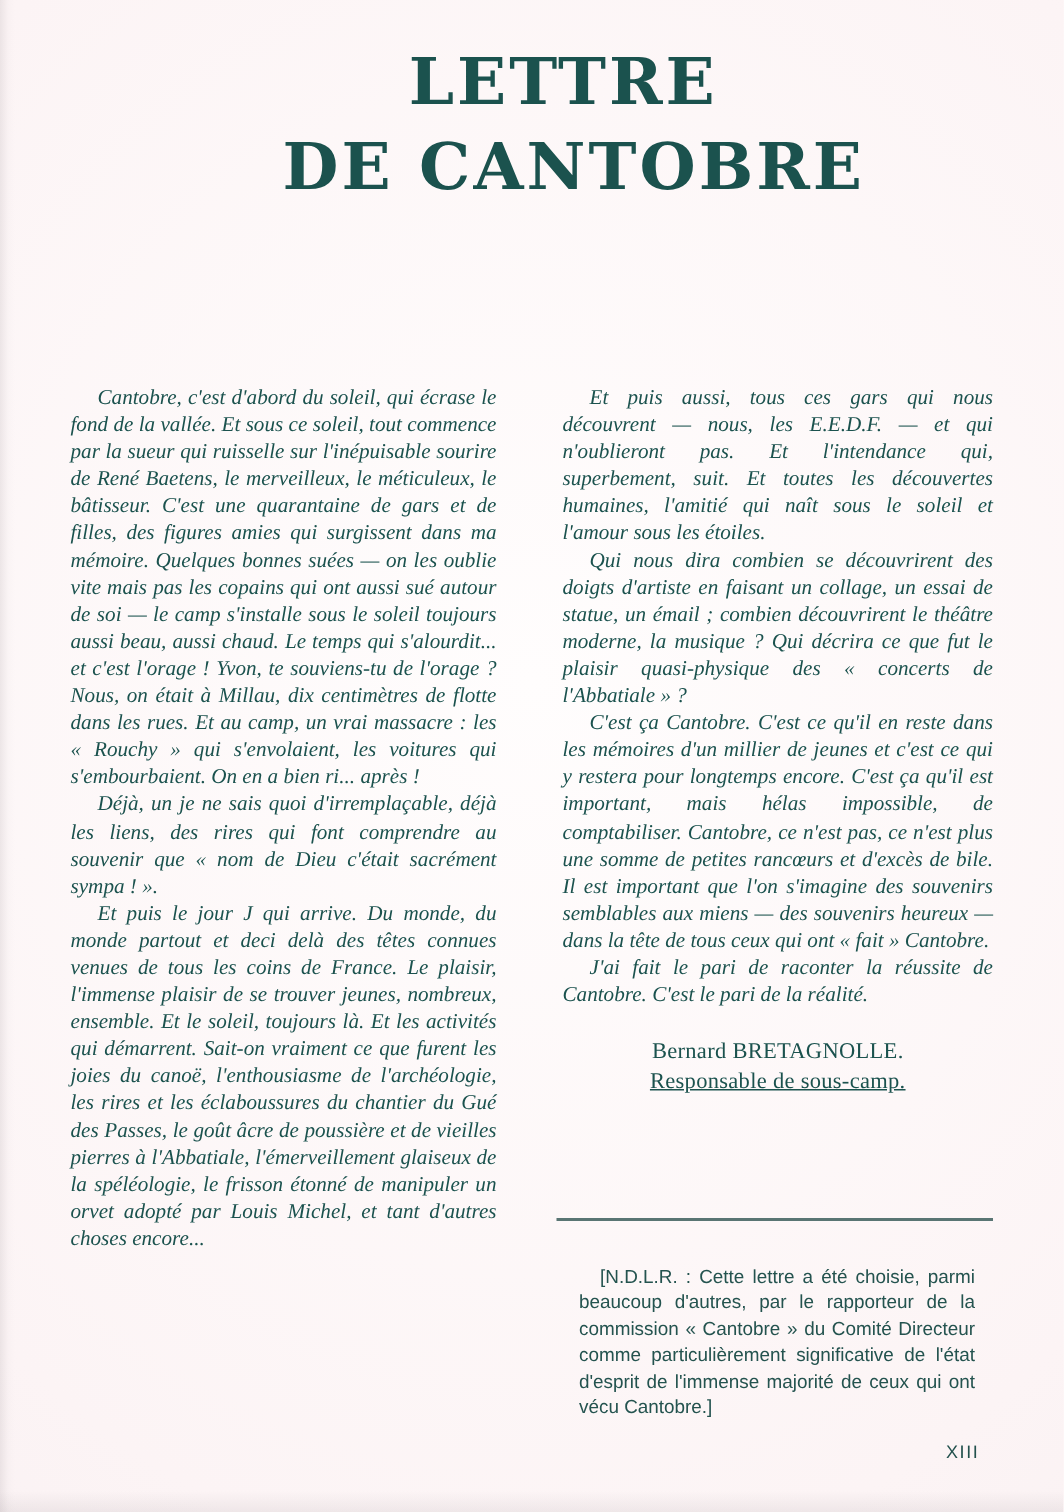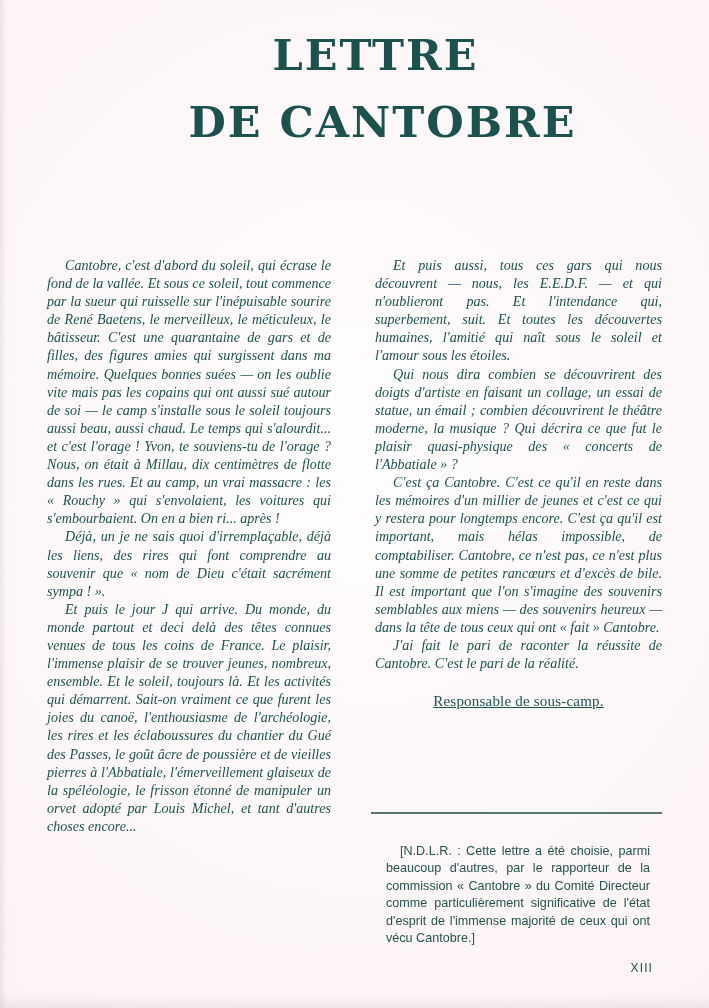--- a/index.html
+++ b/index.html
@@ -50,21 +50,21 @@
     font-family: "DejaVu Serif", "Liberation Serif", serif;
     font-weight: 700;
     color: #1b524e;
     letter-spacing: 2px;
     line-height: 1.0;
     white-space: nowrap;
   }
   .title-line-1 {
     font-size: 43px;
     padding-left: 42px;
-    margin-bottom: 24px;
+    margin-bottom: 14px;
   }
   .title-line-2 {
     font-size: 43px;
     padding-left: 56px;
   }
 
   
   .col {
     position: absolute;
     top: 256px;
@@ -164,20 +164,21 @@
     <p>Et puis le jour J qui arrive. Du monde, du monde partout et deci delà des têtes connues venues de tous les coins de France. Le plaisir, l'immense plaisir de se trouver jeunes, nombreux, ensemble. Et le soleil, toujours là. Et les activités qui démarrent. Sait-on vraiment ce que furent les joies du canoë, l'enthousiasme de l'archéologie, les rires et les éclaboussures du chantier du Gué des Passes, le goût âcre de poussière et de vieilles pierres à l'Abbatiale, l'émerveillement glaiseux de la spéléologie, le frisson étonné de manipuler un orvet adopté par Louis Michel, et tant d'autres choses encore...</p>
   </div>
 
   <div class="col col-right">
     <p>Et puis aussi, tous ces gars qui nous découvrent — nous, les E.E.D.F. — et qui n'oublieront pas. Et l'intendance qui, superbement, suit. Et toutes les découvertes humaines, l'amitié qui naît sous le soleil et l'amour sous les étoiles.</p>
     <p>Qui nous dira combien se découvrirent des doigts d'artiste en faisant un collage, un essai de statue, un émail ; combien découvrirent le théâtre moderne, la musique ? Qui décrira ce que fut le plaisir quasi-physique des « concerts de l'Abbatiale » ?</p>
     <p>C'est ça Cantobre. C'est ce qu'il en reste dans les mémoires d'un millier de jeunes et c'est ce qui y restera pour longtemps encore. C'est ça qu'il est important, mais hélas impossible, de comptabiliser. Cantobre, ce n'est pas, ce n'est plus une somme de petites rancœurs et d'excès de bile. Il est important que l'on s'imagine des souvenirs semblables aux miens — des souvenirs heureux — dans la tête de tous ceux qui ont « fait » Cantobre.</p>
     <p>J'ai fait le pari de raconter la réussite de Cantobre. C'est le pari de la réalité.</p>
 
     <div class="signature">
+      <span class="name">Bernard BRETAGNOLLE.</span>
       <span class="role">Responsable de sous-camp.</span>
     </div>
   </div>
 
   <div class="note-rule"></div>
   <div class="note">
     <p>[N.D.L.R. : Cette lettre a été choisie, parmi beaucoup d'autres, par le rapporteur de la commission « Cantobre » du Comité Directeur comme particulièrement significative de l'état d'esprit de l'immense majorité de ceux qui ont vécu Cantobre.]</p>
   </div>
 
   <div class="folio">XIII</div>

